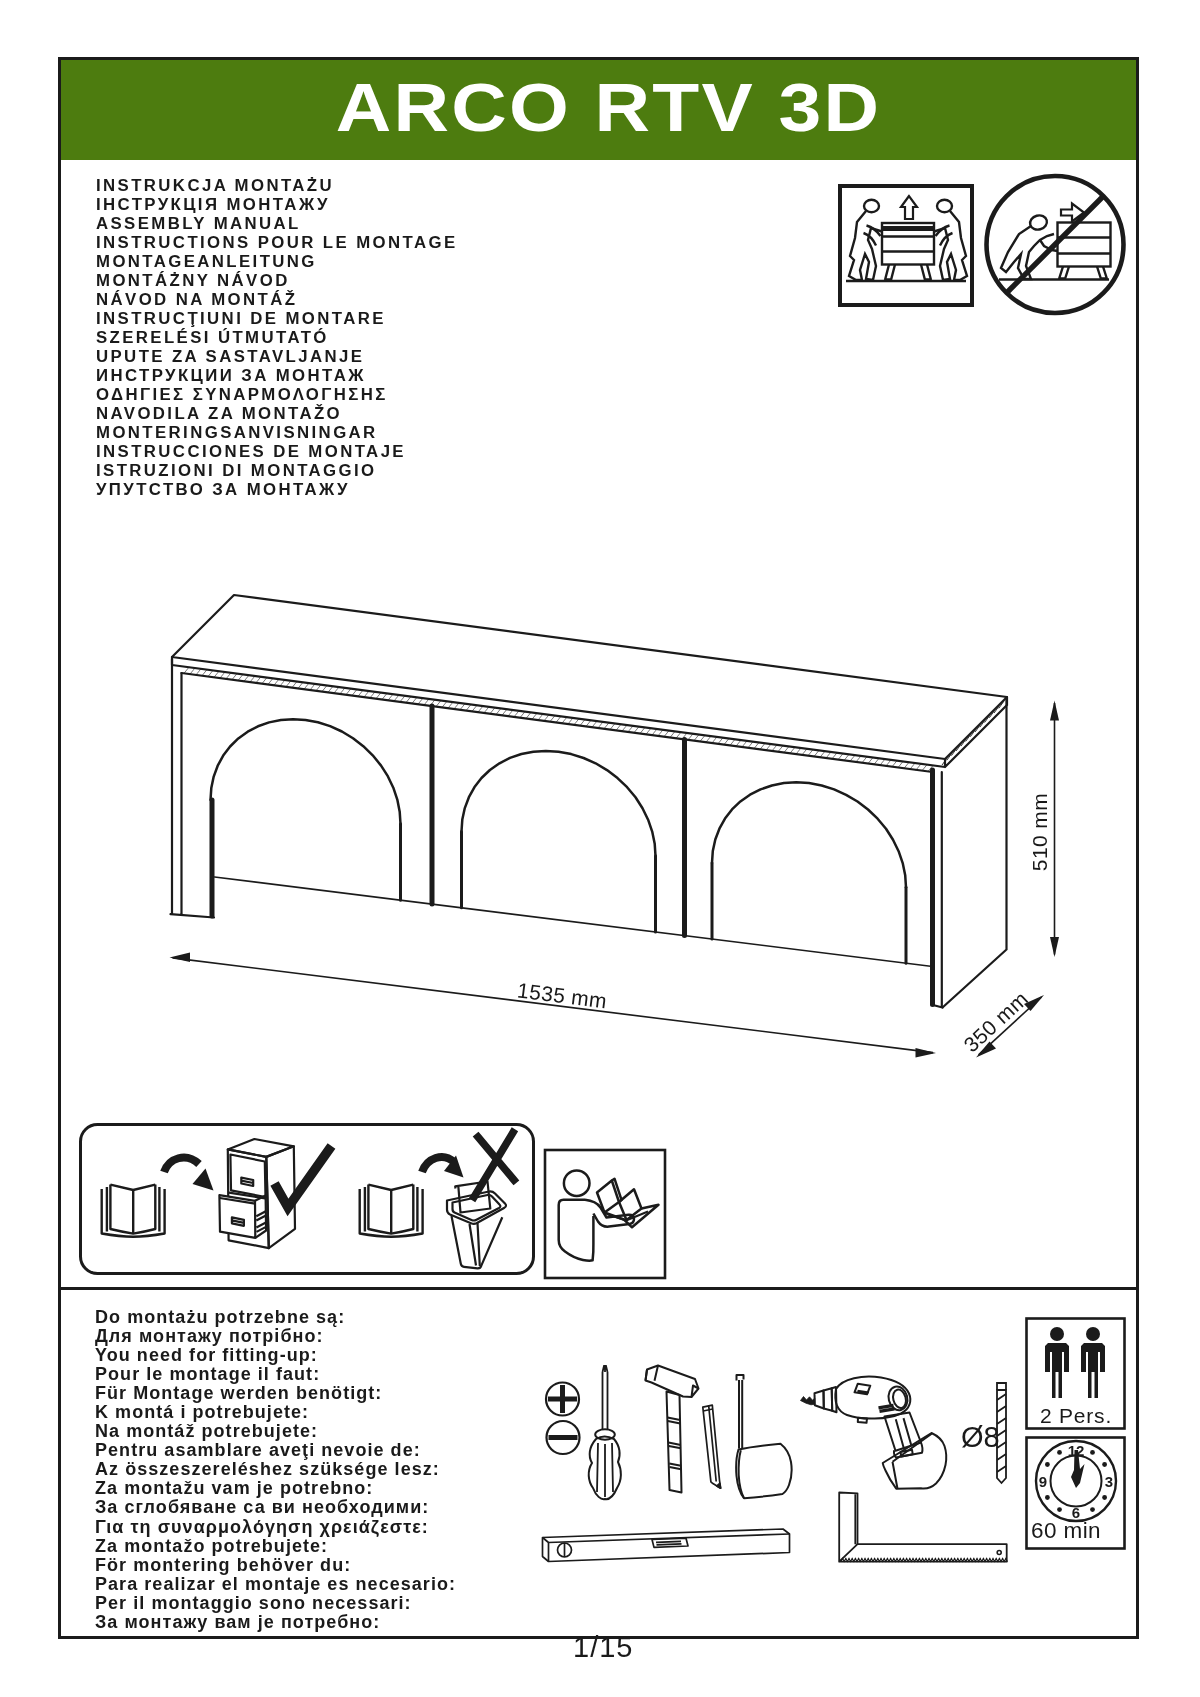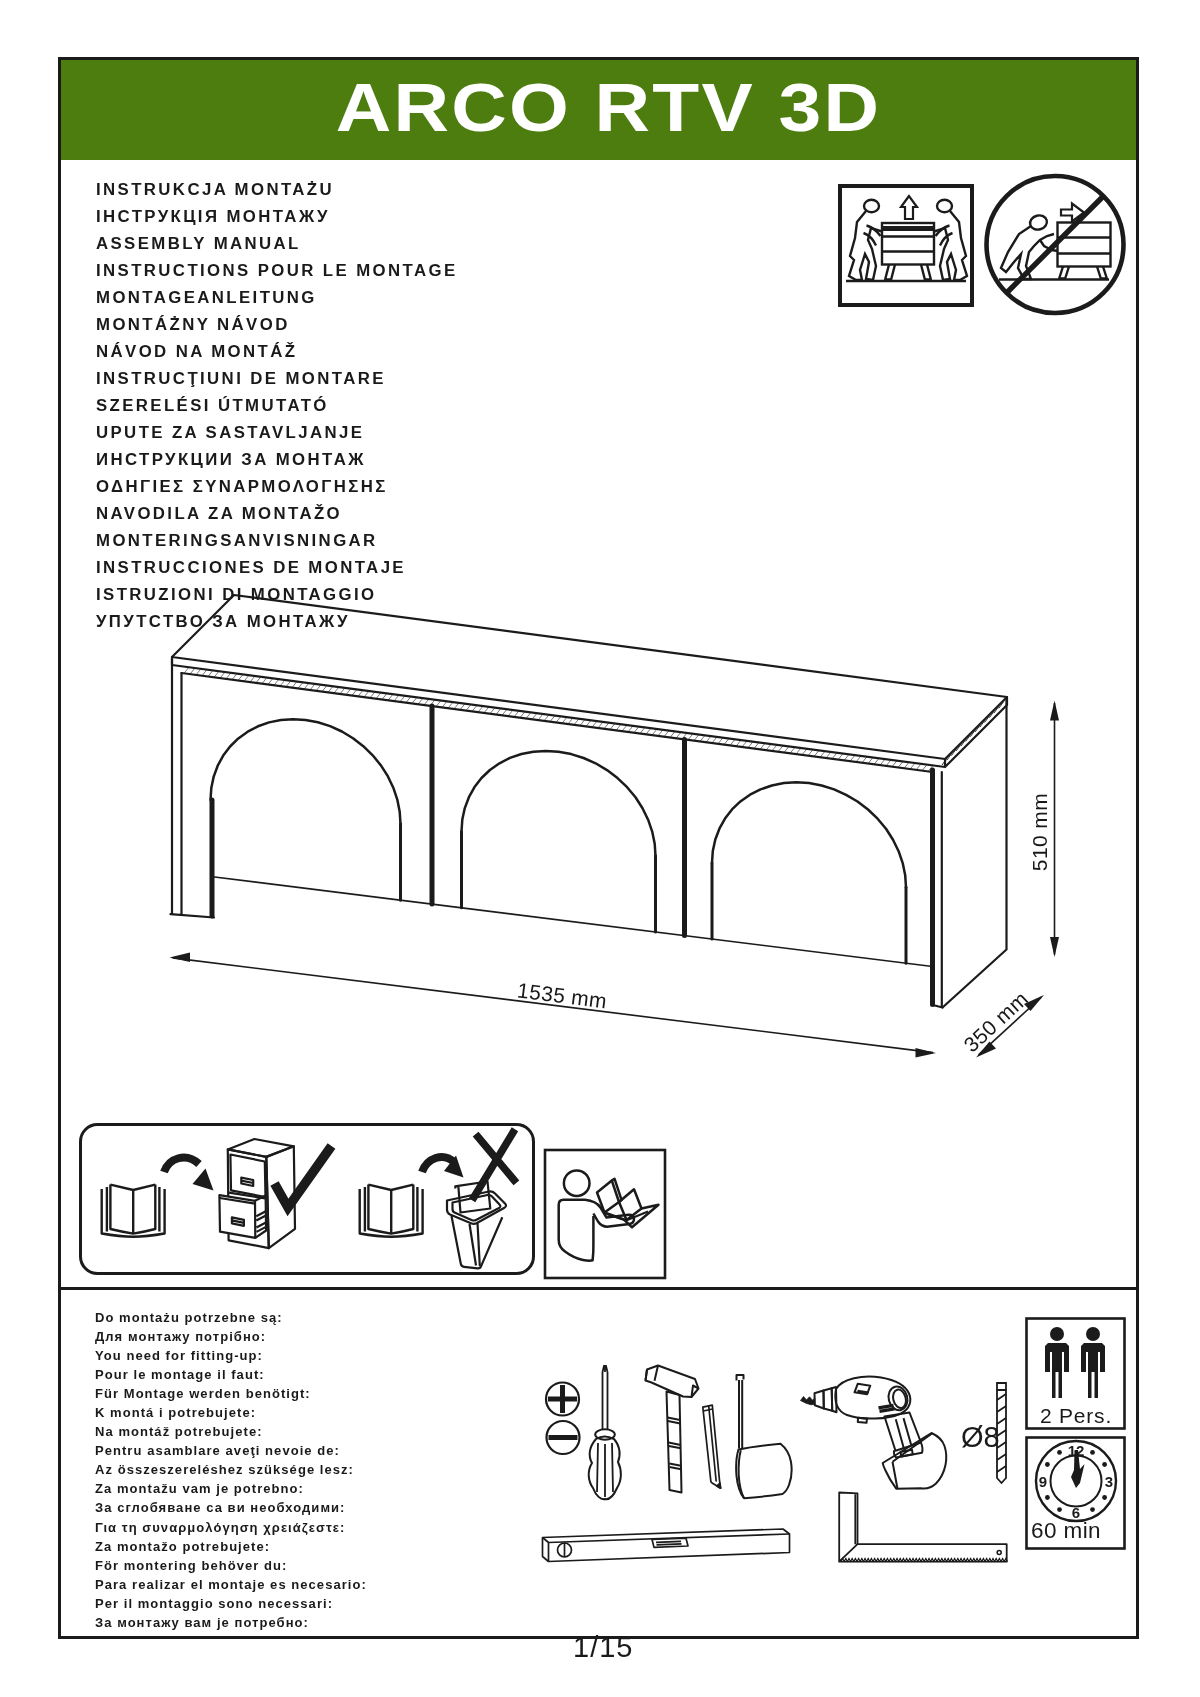--- a/index.html
+++ b/index.html
@@ -1,22 +1,22 @@
 <!DOCTYPE html>
 <html><head>
 <meta charset="utf-8">
 <style>
 html,body{margin:0;padding:0;background:#fff;}
 body{width:1200px;height:1697px;position:relative;font-family:"Liberation Sans",sans-serif;color:#1a1a1a;overflow:hidden;}
 .abs{position:absolute;}
 #pageborder{left:58px;top:57px;width:1075px;height:1576px;border:3px solid #1b1b1b;}
 #banner{left:58px;top:57px;width:1081px;height:103px;background:#4d7c0f;}
 #banner .t{position:absolute;left:10px;top:50%;width:100%;transform:translateY(-52%) scaleX(1.13);text-align:center;color:#fff;font-weight:bold;font-size:68px;letter-spacing:2px;white-space:nowrap;}
-#langs{left:96px;top:176px;font-weight:bold;font-size:16.8px;line-height:27px;letter-spacing:2.4px;white-space:nowrap;}
-#blist{left:95px;top:1308px;font-weight:bold;font-size:13px;line-height:19.05px;letter-spacing:1.05px;white-space:nowrap;}
+#langs{left:96px;top:176px;font-weight:bold;font-size:16.8px;line-height:19px;letter-spacing:2.4px;white-space:nowrap;}
+#blist{left:95px;top:1308px;font-weight:bold;font-size:18px;line-height:19.05px;letter-spacing:1.05px;white-space:nowrap;}
 .dim{font-size:21px;letter-spacing:0.4px;white-space:nowrap;}
 #pnum{left:573px;top:1611px;font-size:29px;letter-spacing:1px;margin-top:20px;}
 #d8{left:961px;top:1421px;font-size:29px;}
 #pers2{left:1026px;top:1404px;width:100px;text-align:center;font-size:21px;letter-spacing:0.8px;}
 #min60{left:1026px;top:1518px;width:80px;text-align:center;font-size:22.5px;letter-spacing:0.4px;}
 svg{position:absolute;left:0;top:0;}
 </style>
 </head>
 <body>
 <div class="abs" id="banner">

